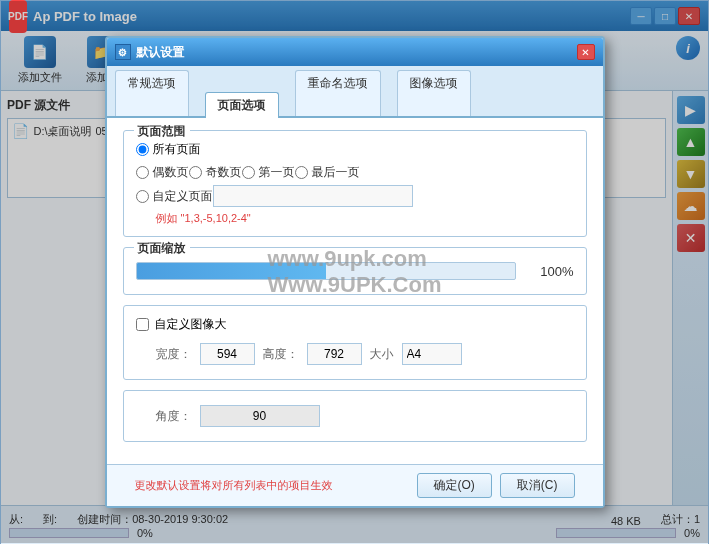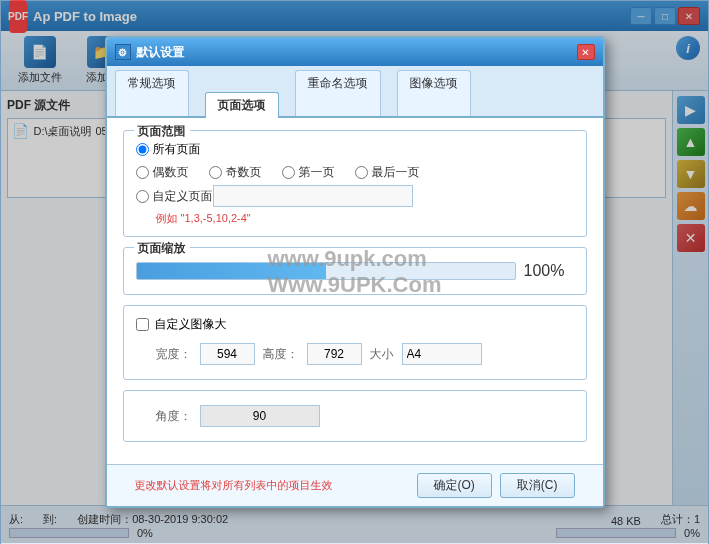--- a/index.html
+++ b/index.html
@@ -335,21 +335,20 @@
     
     .radio-row {
       display: flex;
       align-items: center;
       gap: 4px;
       margin-bottom: 6px;
     }
     .radio-group-row {
       display: flex;
       align-items: center;
-      gap: 20px;
     }
     .radio-item {
       display: flex;
       align-items: center;
       gap: 4px;
       font-size: 12px;
       color: #333;
     }
     input[type="radio"] { cursor: pointer; }
     input[type="text"] {
@@ -392,21 +391,22 @@
       position: relative;
       overflow: hidden;
     }
     .zoom-slider-fill {
       height: 100%;
       background: linear-gradient(to right, #4a9ee0, #60b8f0);
       width: 50%;
     }
     .zoom-value {
       width: 50px;
-      font-size: 16px;
+      text-align: right;
+      font-size: 13px;
       color: #333;
     }
 
     
     .checkbox-row {
       display: flex;
       align-items: center;
       gap: 6px;
       margin-bottom: 6px;
     }
@@ -417,21 +417,21 @@
       padding: 4px 0 4px 20px;
     }
     .size-label { font-size: 12px; color: #666; }
     .size-input {
       width: 55px;
       height: 22px;
       background: #e8e8e8;
       text-align: center;
     }
     .size-input-large {
-      width: 80px;
+      width: 60px;
       height: 22px;
       background: #e8e8e8;
     }
 
     
     .watermark {
       position: absolute;
       top: 50%;
       left: 50%;
       transform: translate(-50%, -50%);

